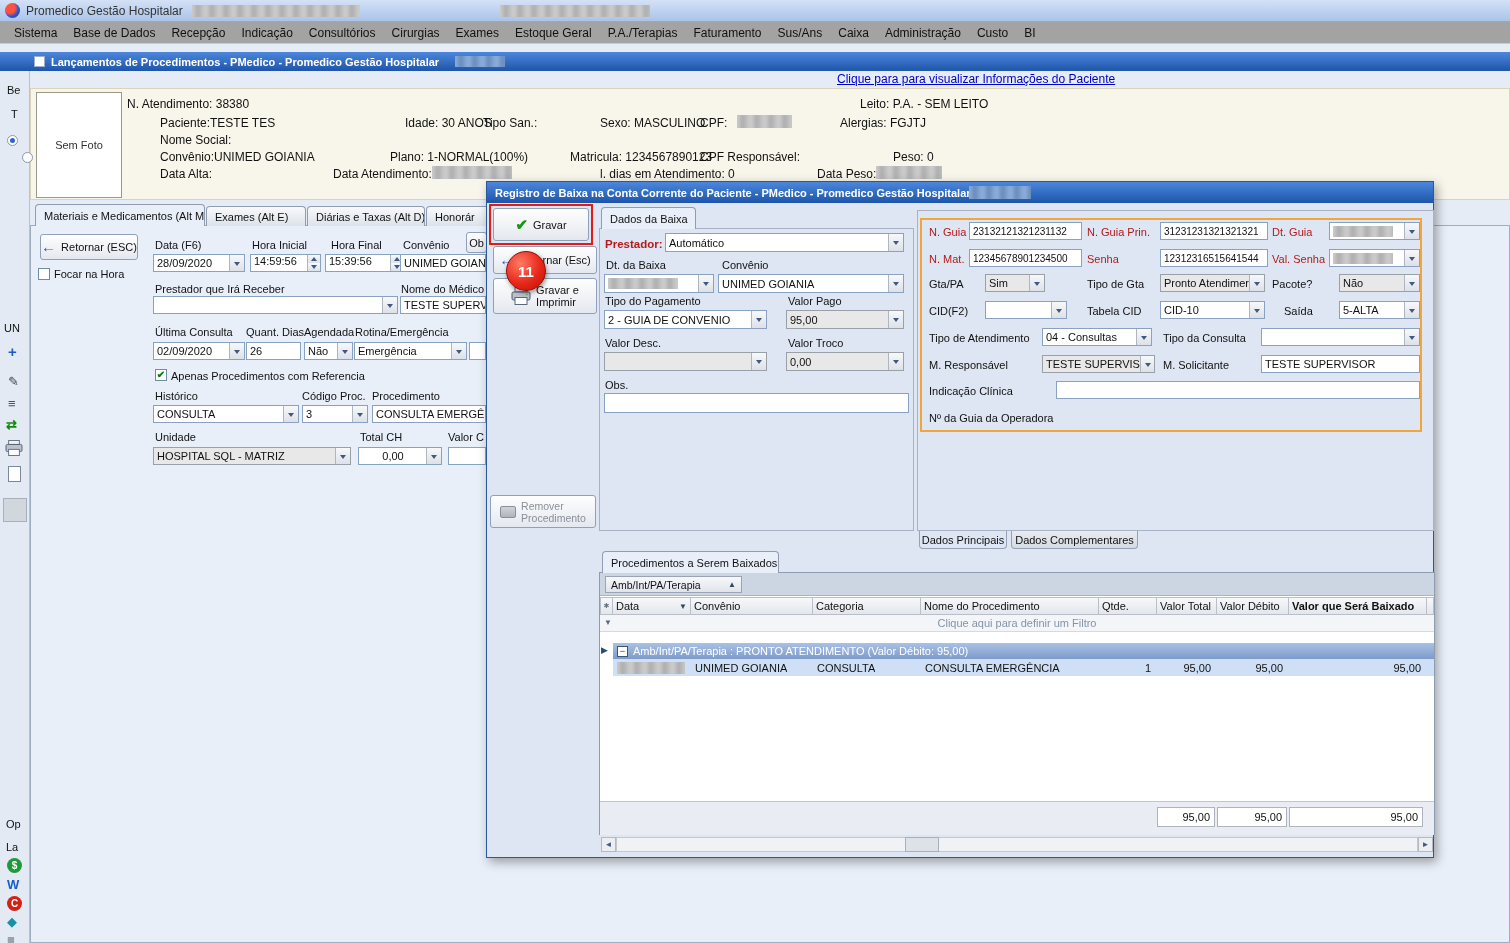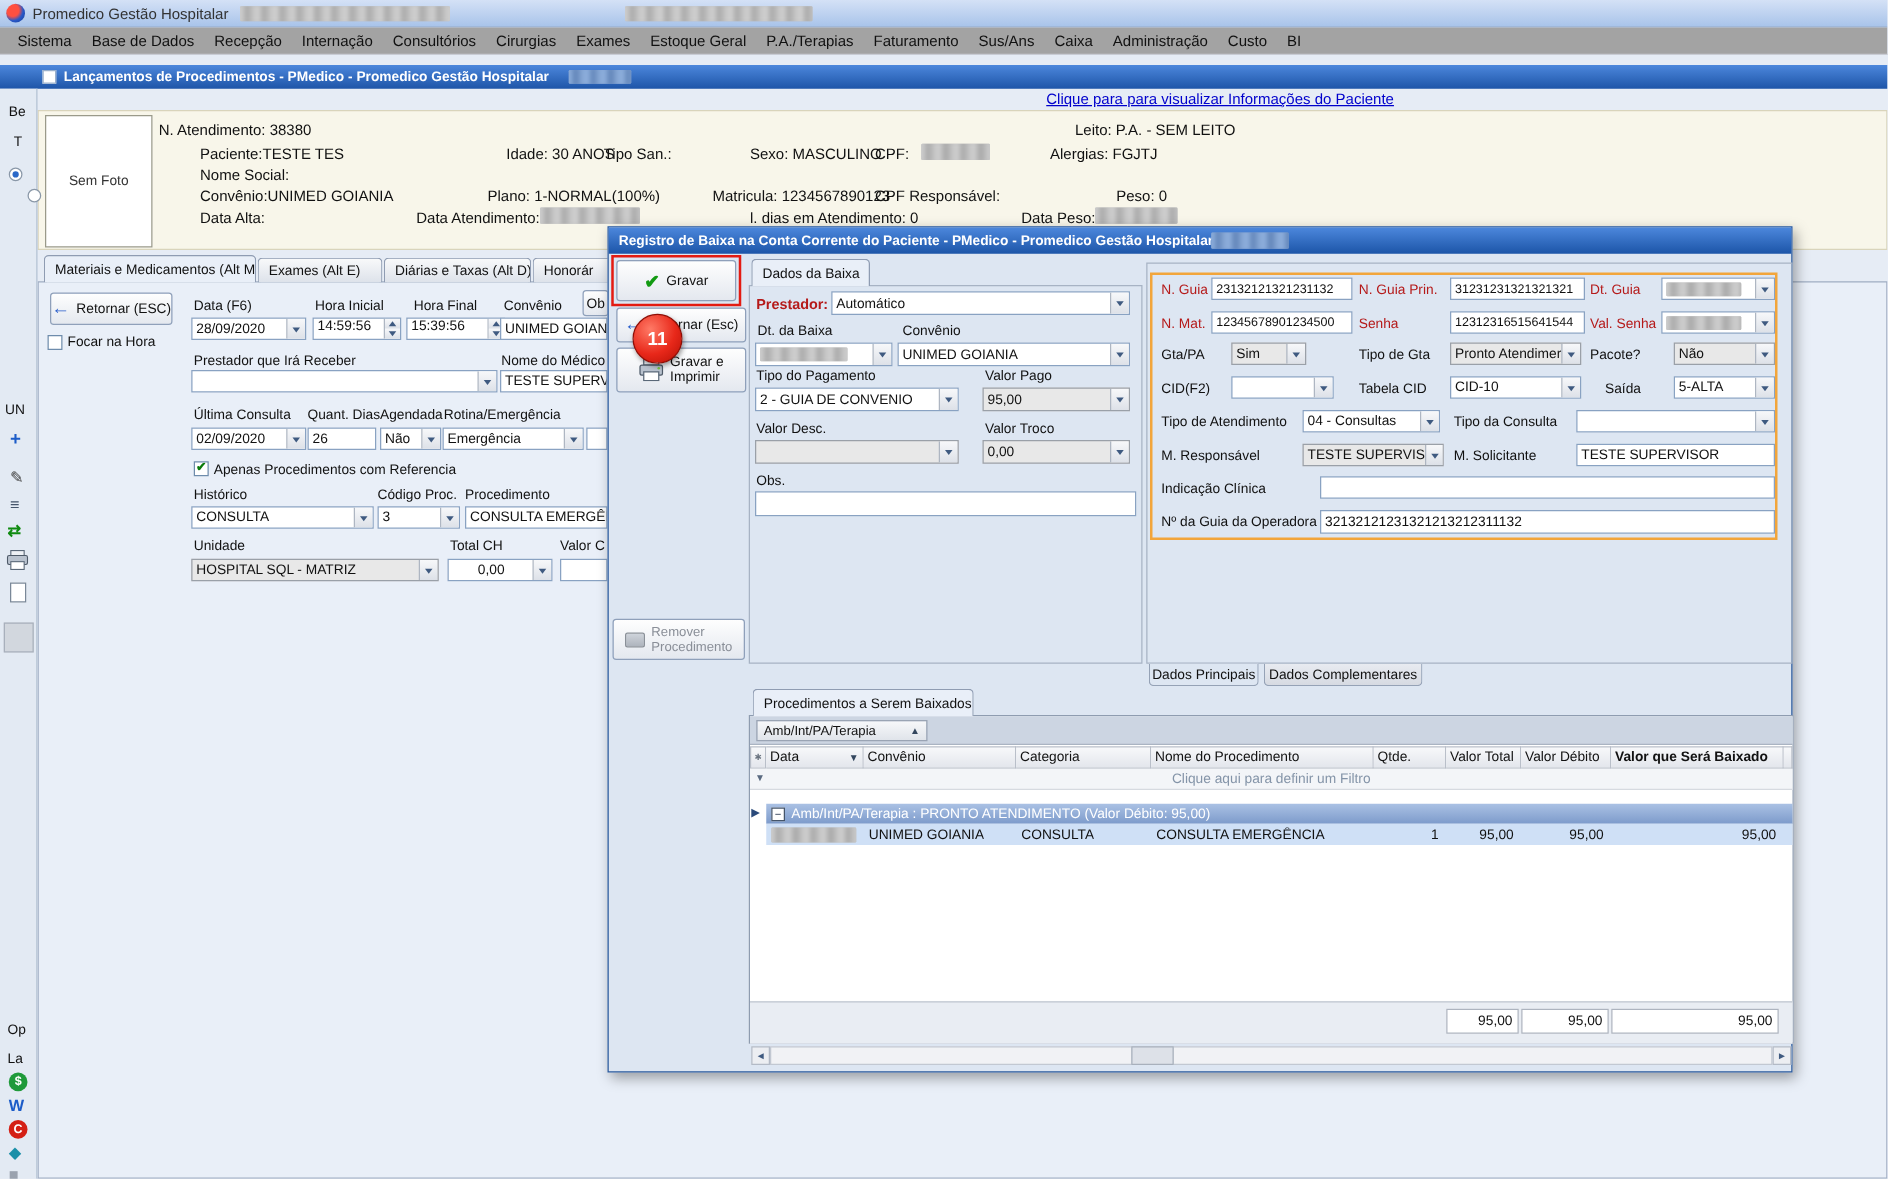--- a/index.html
+++ b/index.html
@@ -81,21 +81,21 @@
   <span class="app-title">Promedico Gestão Hospitalar</span>
 </div>
 <div class="ab redacted" style="left:192px;top:5px;width:168px;height:12px"></div>
 <div class="ab redacted" style="left:500px;top:5px;width:150px;height:12px"></div>
 
 
 <div class="ab menubar" style="left:0;top:22px;width:1510px;height:22px">
   <span class="menu-item">Sistema</span>
   <span class="menu-item">Base de Dados</span>
   <span class="menu-item">Recepção</span>
-  <span class="menu-item">Internação</span>
+  <span class="menu-item">Indicação</span>
   <span class="menu-item">Consultórios</span>
   <span class="menu-item">Cirurgias</span>
   <span class="menu-item">Exames</span>
   <span class="menu-item">Estoque Geral</span>
   <span class="menu-item">P.A./Terapias</span>
   <span class="menu-item">Faturamento</span>
   <span class="menu-item">Sus/Ans</span>
   <span class="menu-item">Caixa</span>
   <span class="menu-item">Administração</span>
   <span class="menu-item">Custo</span>
@@ -448,23 +448,20 @@
   </div>
   <span class="ab lb" style="left:676px;top:177px">M. Solicitante</span>
   <div class="ab tin" style="left:774px;top:173px;width:159px;height:18px">
     <span>TESTE SUPERVISOR</span>
   </div>
 
   <span class="ab lb" style="left:442px;top:203px">Indicação Clínica</span>
   <div class="ab tin" style="left:569px;top:199px;width:364px;height:18px"></div>
 
   <span class="ab lb" style="left:442px;top:230px">Nº da Guia da Operadora</span>
-  <div class="ab tin" style="left:569px;top:226px;width:364px;height:19px">
-    <span>32132121231321213212311132</span>
-  </div>
 
   <div class="ab btab active" style="left:432px;top:349px;width:88px;height:18px">
       <span>Dados Principais</span>
     </div>
   <div class="ab btab" style="left:524px;top:349px;width:127px;height:18px">
       <span>Dados Complementares</span>
     </div>
 
   <div class="ab tab active" style="left:115px;top:369px;width:177px;height:22px">
       <span>Procedimentos a Serem Baixados</span>

